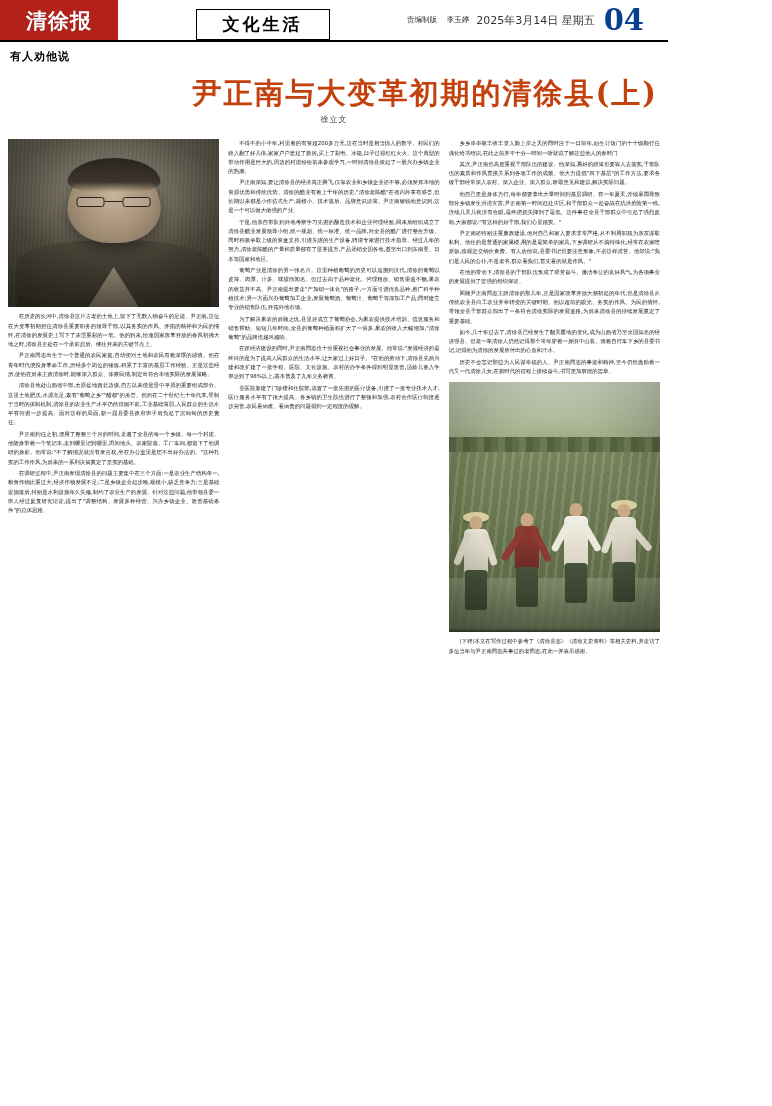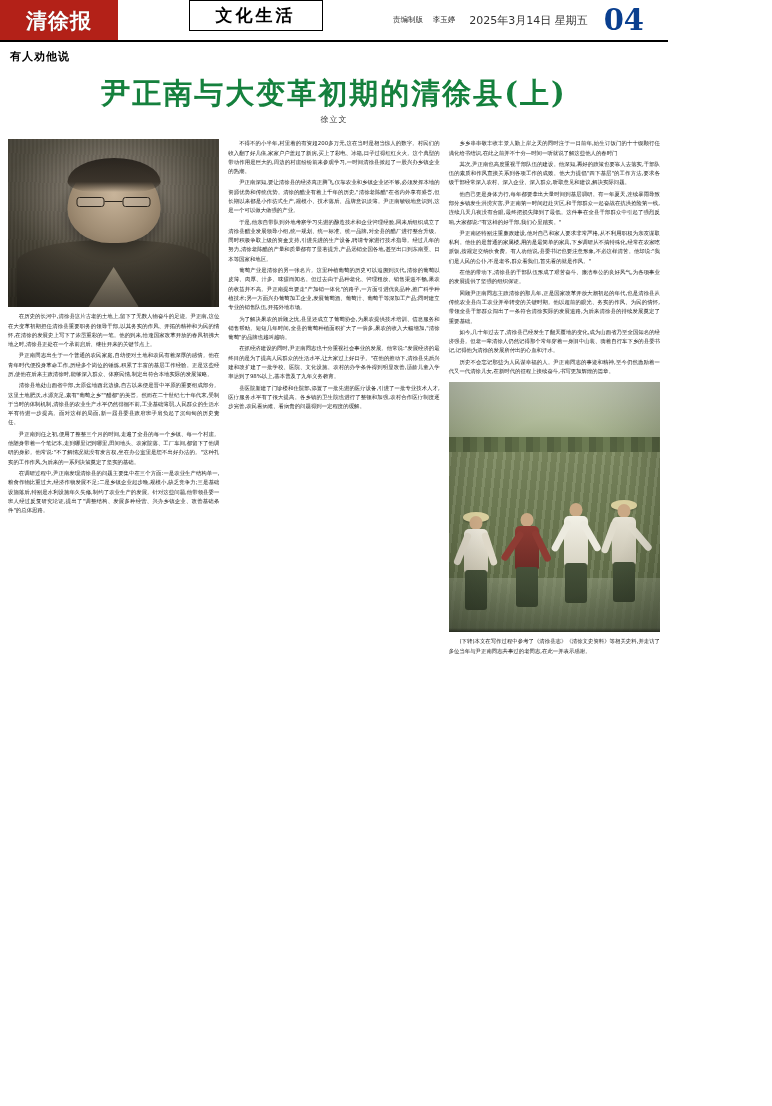--- a/index.html
+++ b/index.html
@@ -41,38 +41,38 @@
     letter-spacing: 1px;
     line-height: 42px;
     text-align: center;
     width: 100%;
     display: block;
     text-shadow: 0 0 1px rgba(0,0,0,.4);
   }
   .masthead-mid {
     flex: 1;
     display: flex;
-    align-items: flex-start;
+    align-items: flex-end;
     justify-content: center;
     position: relative;
   }
   .section-title-box {
     border: 1px solid #000;
     padding: 3px 26px;
     font-family: "DejaVu Serif", "Liberation Serif", serif;
     font-weight: bold;
     font-size: 17px;
     letter-spacing: 3px;
     color: #000;
     background: #fff;
   }
   .masthead-right {
     display: flex;
     align-items: center;
-    gap: 14px;
+    gap: 7px;
     padding-right: 16px;
     flex: none;
   }
   .credit-block {
     font-size: 7.5px;
     color: #333;
     text-align: left;
     line-height: 1.5;
     white-space: nowrap;
   }
@@ -93,26 +93,26 @@
   
   .kicker {
     padding: 7px 10px 0 10px;
     font-family: "DejaVu Serif", "Liberation Serif", serif;
     font-weight: bold;
     font-size: 11px;
     color: #000;
     letter-spacing: 1px;
   }
   .headline {
-    text-align: center;
+    text-align: right;
     font-family: "DejaVu Serif", "Liberation Serif", serif;
     font-weight: bold;
     font-size: 29px;
     letter-spacing: 2px;
-    color: #15803d;
+    color: #c2410c;
     padding: 12px 10px 4px 10px;
     line-height: 1.18;
   }
   .byline {
     text-align: center;
     font-size: 8px;
     color: #333;
     padding-bottom: 6px;
     letter-spacing: 1px;
   }

